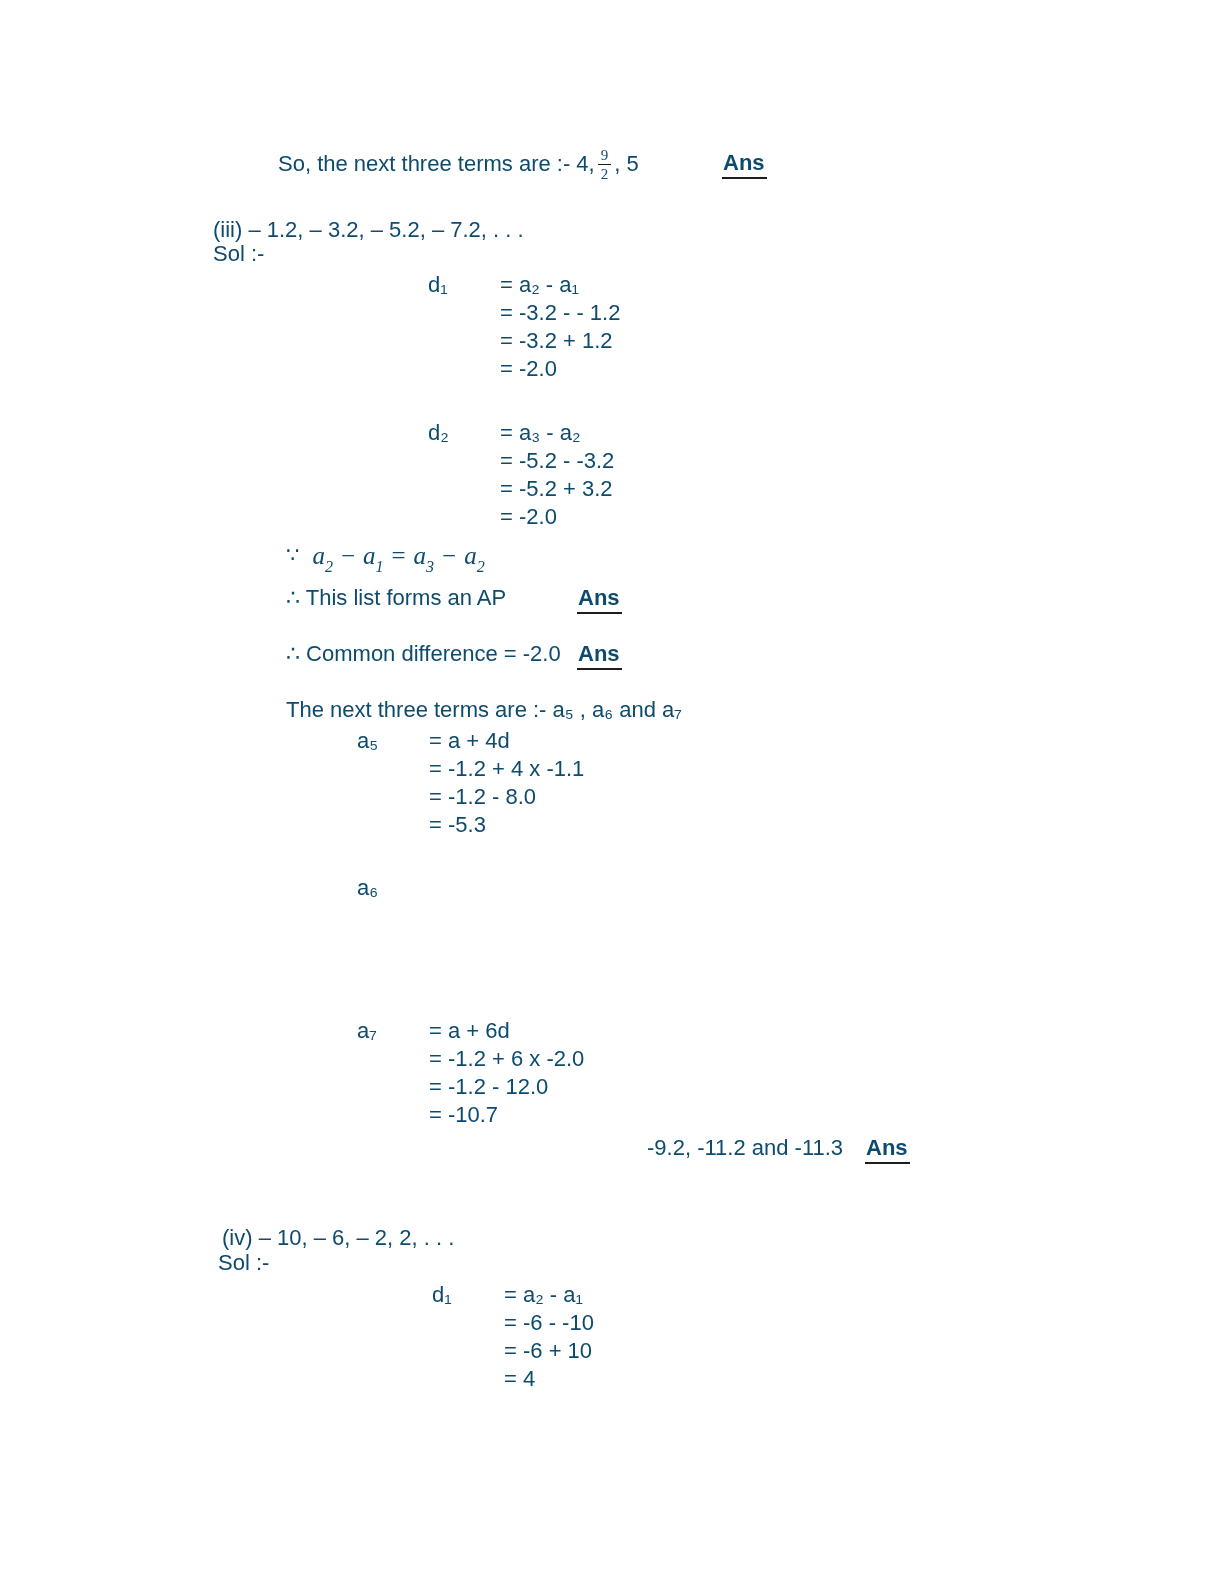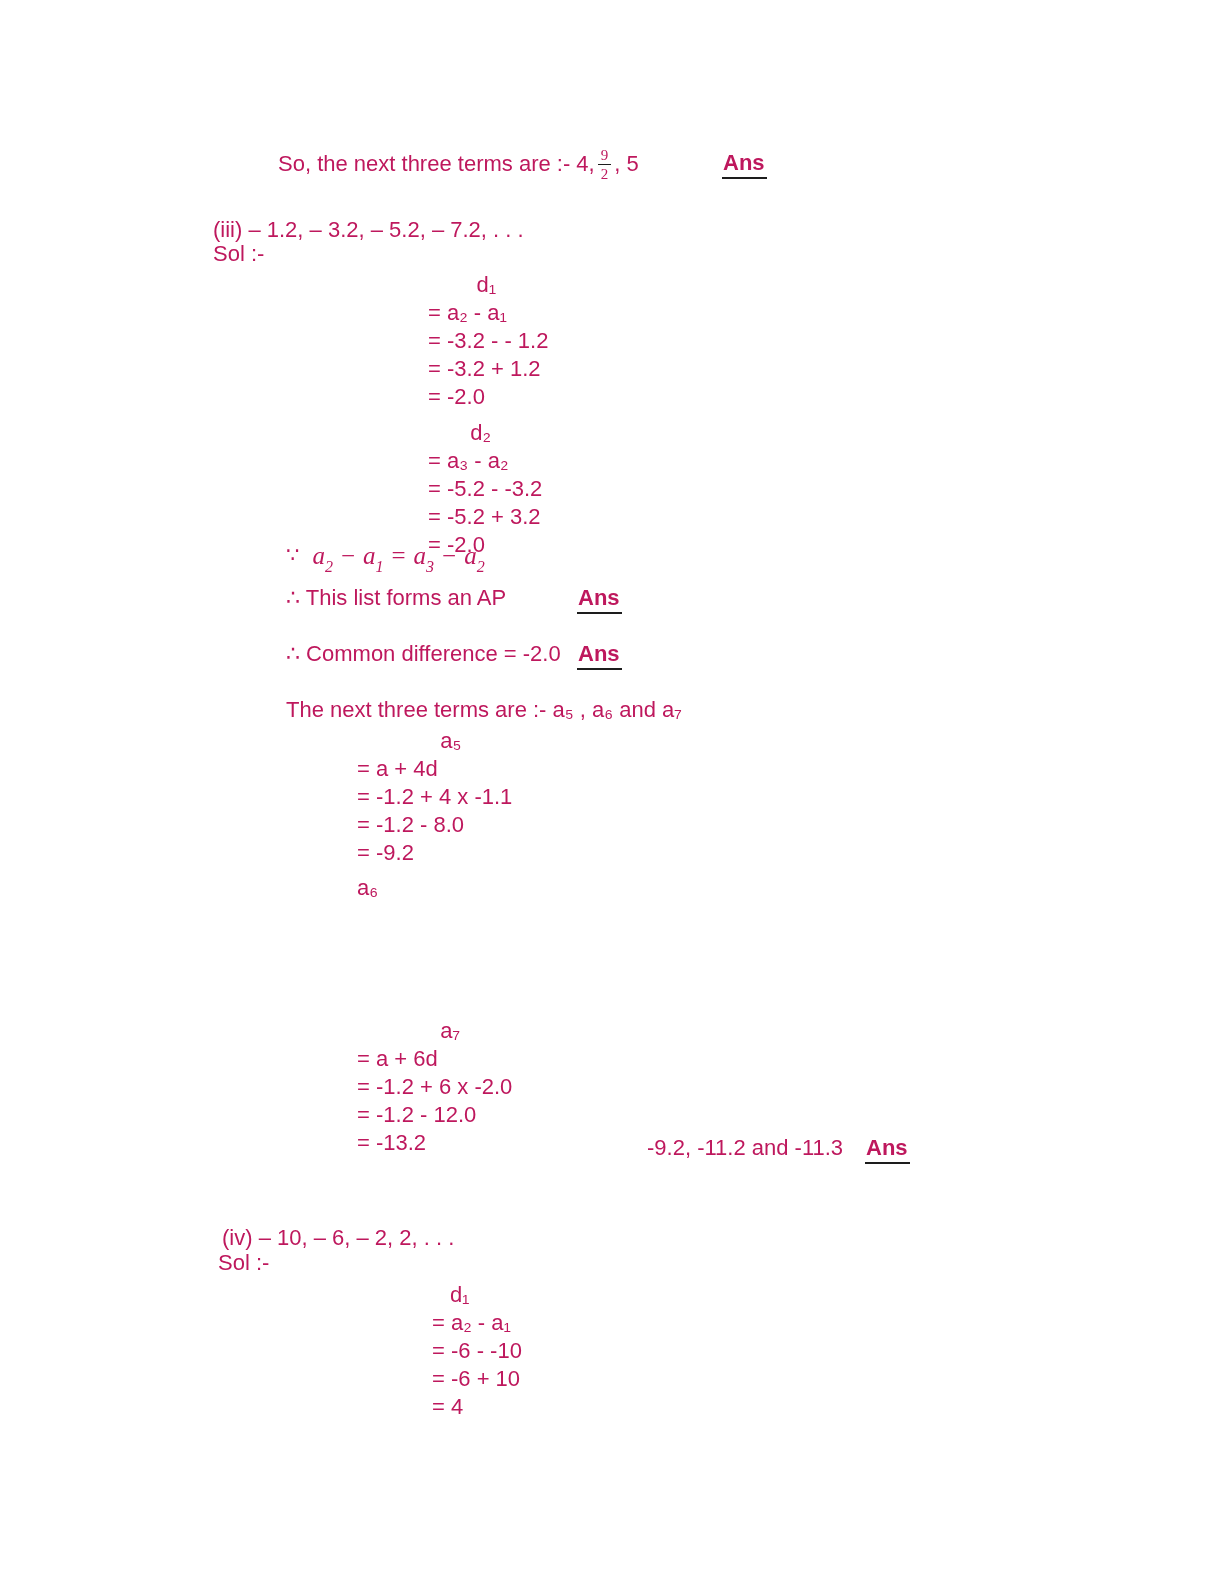--- a/index.html
+++ b/index.html
@@ -2,33 +2,33 @@
 <html><head>
 <meta charset="utf-8">
 <style>
   html,body{margin:0;padding:0;background:#ffffff;}
   .page{
     position:relative;
     width:1224px;height:1584px;
     background:#ffffff;
     font-family:"Liberation Sans",sans-serif;
     font-size:22px;
-    color:#be185d;
+    color:#0c4a6e;
     overflow:hidden;
     text-decoration:underline;
   }
   .line{position:absolute;line-height:28px;white-space:pre;}
   .ans{
     position:absolute;line-height:28px;
     font-weight:700;
     border-bottom:2.5px solid #1d1d1d;
     padding:0 2px 0 1px;
     white-space:pre;
   }
-  .block{position:absolute;display:flex;align-items:flex-end;flex-direction:column;}
+  .block{position:absolute;display:flex;align-items:flex-start;}
   .blabel{width:72px;flex:none;line-height:28px;white-space:pre;}
   .blines div{line-height:28px;white-space:pre;}
   .frac{
     display:inline-block;vertical-align:middle;
     text-align:center;
     font-family:"Liberation Serif",serif;
     font-size:15px;line-height:1.08;
     margin:0 3px;
   }
   .frac .num{display:block;border-bottom:1.5px solid #1d1d1d;padding:0 3px 1px;}
@@ -83,35 +83,35 @@
   <div class="ans" style="left:577px;top:640px">Ans</div>
 
   <div class="line" style="left:286px;top:696px">The next three terms are :- a₅ , a₆ and a₇</div>
 
   <div class="block" style="left:357px;top:727px">
     <span class="blabel">a₅</span>
     <div class="blines">
       <div>= a + 4d</div>
       <div>= -1.2 + 4 x -1.1</div>
       <div>= -1.2 - 8.0</div>
-      <div>= -9.2</div>
+      <div>= -5.3</div>
     </div>
   </div>
 
   <div class="block" style="left:357px;top:874px">
     <span class="blabel">a₆</span>
   </div>
 
   <div class="block" style="left:357px;top:1017px">
     <span class="blabel">a₇</span>
     <div class="blines">
       <div>= a + 6d</div>
       <div>= -1.2 + 6 x -2.0</div>
       <div>= -1.2 - 12.0</div>
-      <div>= -13.2</div>
+      <div>= -10.7</div>
     </div>
   </div>
 
   <div class="line" style="left:647px;top:1134px">-9.2, -11.2 and -11.3</div>
   <div class="ans" style="left:865px;top:1134px">Ans</div>
 
   <div class="line" style="left:222px;top:1224px">(iv) – 10, – 6, – 2, 2, . . .</div>
   <div class="line" style="left:218px;top:1249px">Sol :-</div>
 
   <div class="block" style="left:432px;top:1281px">

